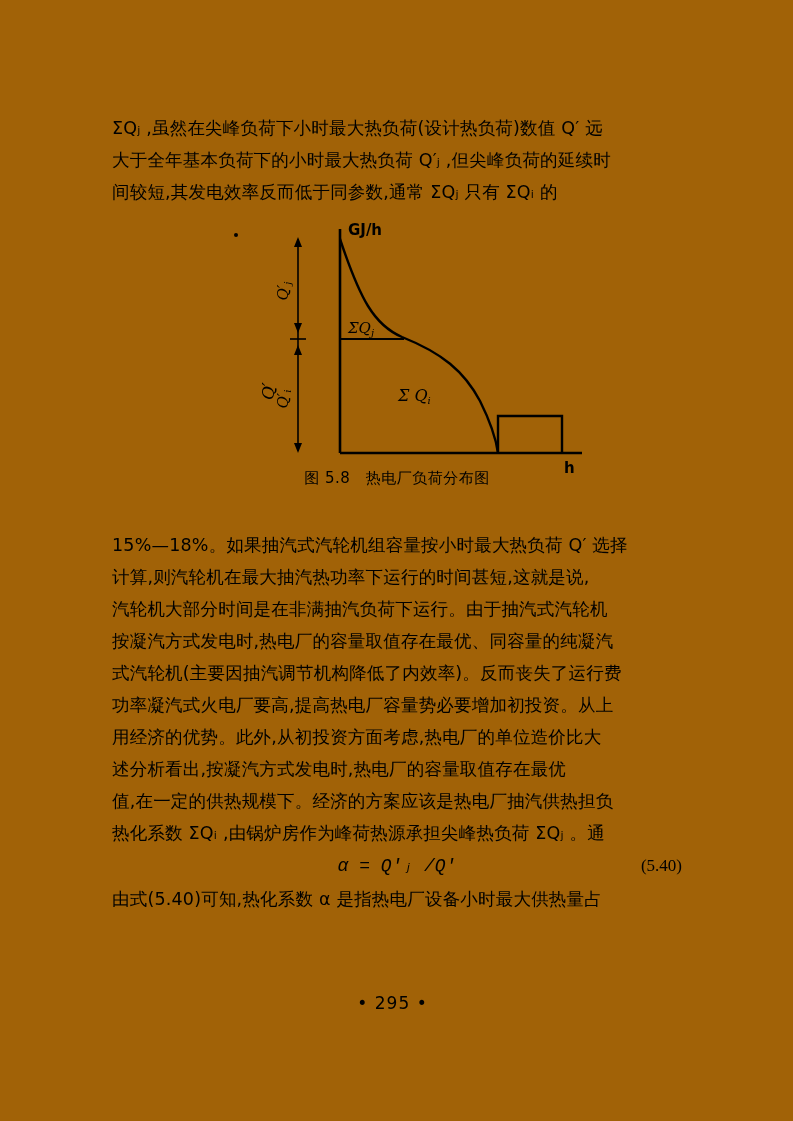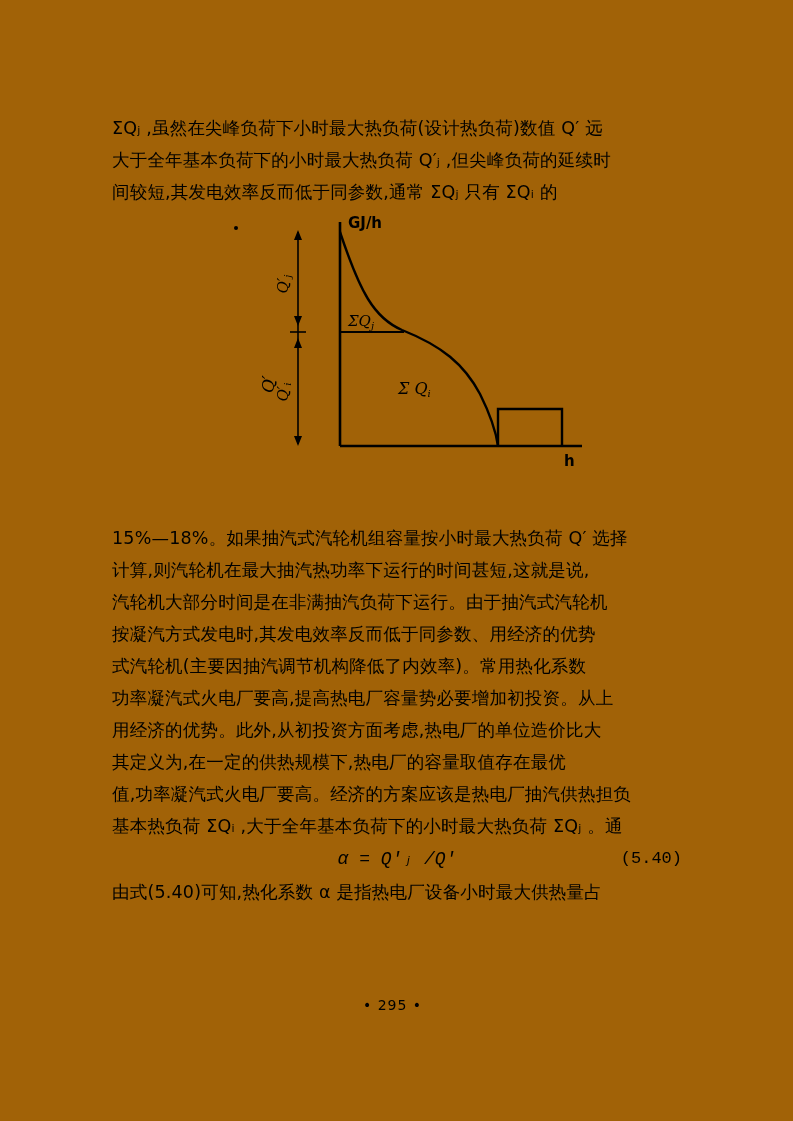--- a/index.html
+++ b/index.html
@@ -37,21 +37,21 @@
   }
   .para.top-block {
     margin-bottom: 4px;
   }
 
   
   .figure {
     position: relative;
     width: 570px;
     height: 280px;
-    margin: 6px 0 0 0;
+    margin: 13px 0 0 0;
   }
   .fig-canvas {
     position: absolute;
     left: 0; top: 0;
   }
   .fig-caption {
     text-align: center;
     font-size: 15px;
     line-height: 22px;
     margin-top: 2px;
@@ -68,31 +68,31 @@
   .eq-body {
     text-align: center;
     font-family: Liberation Mono, monospace;
     font-style: italic;
     font-size: 18px;
   }
   .eq-number {
     position: absolute;
     right: 0;
     top: 0;
-    font-family: Liberation Mono, monospace;
+    font-family: Liberation Serif, serif;
     font-style: normal;
     font-size: 17px;
   }
   .page-number {
     position: absolute;
     left: 0;
     right: 8px;
     bottom: 108px;
     text-align: center;
-    font-size: 14px;
+    font-size: 17px;
     letter-spacing: 1px;
   }
 </style>
 </head>
 <body>
 
 <div class="page">
   <div class="content">
 
     <div class="para top-block">
@@ -129,33 +129,34 @@
 
         <text x="176" y="70" font-family="DejaVu Serif, serif" font-size="15" font-style="italic" transform="rotate(-90 176 70)" text-anchor="middle">Q′<tspan font-size="10" dy="3">j</tspan></text>
         <text x="162" y="170" font-family="DejaVu Serif, serif" font-size="17" font-style="italic" transform="rotate(-90 162 170)" text-anchor="middle">Q′</text>
         <text x="176" y="178" font-family="DejaVu Serif, serif" font-size="15" font-style="italic" transform="rotate(-90 176 178)" text-anchor="middle">Q′<tspan font-size="10" dy="3">i</tspan></text>
 
         <text x="236" y="112" font-family="DejaVu Serif, serif" font-size="15" font-style="italic">ΣQ<tspan font-size="10" dy="3">j</tspan></text>
         <text x="286" y="180" font-family="DejaVu Serif, serif" font-size="16" font-style="italic">Σ Q<tspan font-size="10" dy="3">i</tspan></text>
 
         <circle cx="124" cy="14" r="2" fill="#000"></circle>
       </svg>
+      <div class="fig-caption" style="position:absolute; left:0; top:244px; width:570px;">图 5.8　热电厂负荷分布图</div>
     </div>
 
     <div class="para" style="margin-top:28px;">
       <div>15%—18%。如果抽汽式汽轮机组容量按小时最大热负荷 Q′ 选择</div>
       <div>计算,则汽轮机在最大抽汽热功率下运行的时间甚短,这就是说,</div>
       <div>汽轮机大部分时间是在非满抽汽负荷下运行。由于抽汽式汽轮机</div>
-      <div>按凝汽方式发电时,其发电效率反而低于同参数、用经济的优势</div>
-      <div>式汽轮机(主要因抽汽调节机构降低了内效率)。常用热化系数</div>
+      <div>按凝汽方式发电时,热电厂的容量取值存在最优、同容量的纯凝汽</div>
+      <div>式汽轮机(主要因抽汽调节机构降低了内效率)。反而丧失了运行费</div>
       <div>功率凝汽式火电厂要高,提高热电厂容量势必要增加初投资。从上</div>
       <div>用经济的优势。此外,从初投资方面考虑,热电厂的单位造价比大</div>
-      <div>其定义为,在一定的供热规模下,热电厂的容量取值存在最优</div>
-      <div>值,功率凝汽式火电厂要高。经济的方案应该是热电厂抽汽供热担负</div>
-      <div>基本热负荷 ΣQᵢ ,大于全年基本负荷下的小时最大热负荷 ΣQⱼ 。通</div>
+      <div>述分析看出,按凝汽方式发电时,热电厂的容量取值存在最优</div>
+      <div>值,在一定的供热规模下。经济的方案应该是热电厂抽汽供热担负</div>
+      <div>热化系数 ΣQᵢ ,由锅炉房作为峰荷热源承担尖峰热负荷 ΣQⱼ 。通</div>
     </div>
 
     <div class="equation-row">
       <div class="eq-body">α = Q′ⱼ /Q′</div>
       <div class="eq-number">(5.40)</div>
     </div>
 
     <div class="para">
       <div>由式(5.40)可知,热化系数 α 是指热电厂设备小时最大供热量占</div>
     </div>

